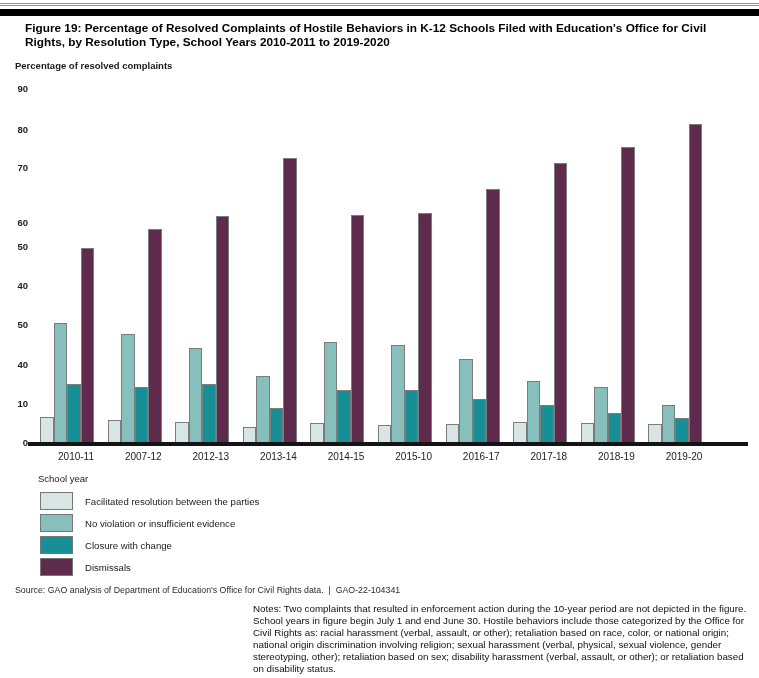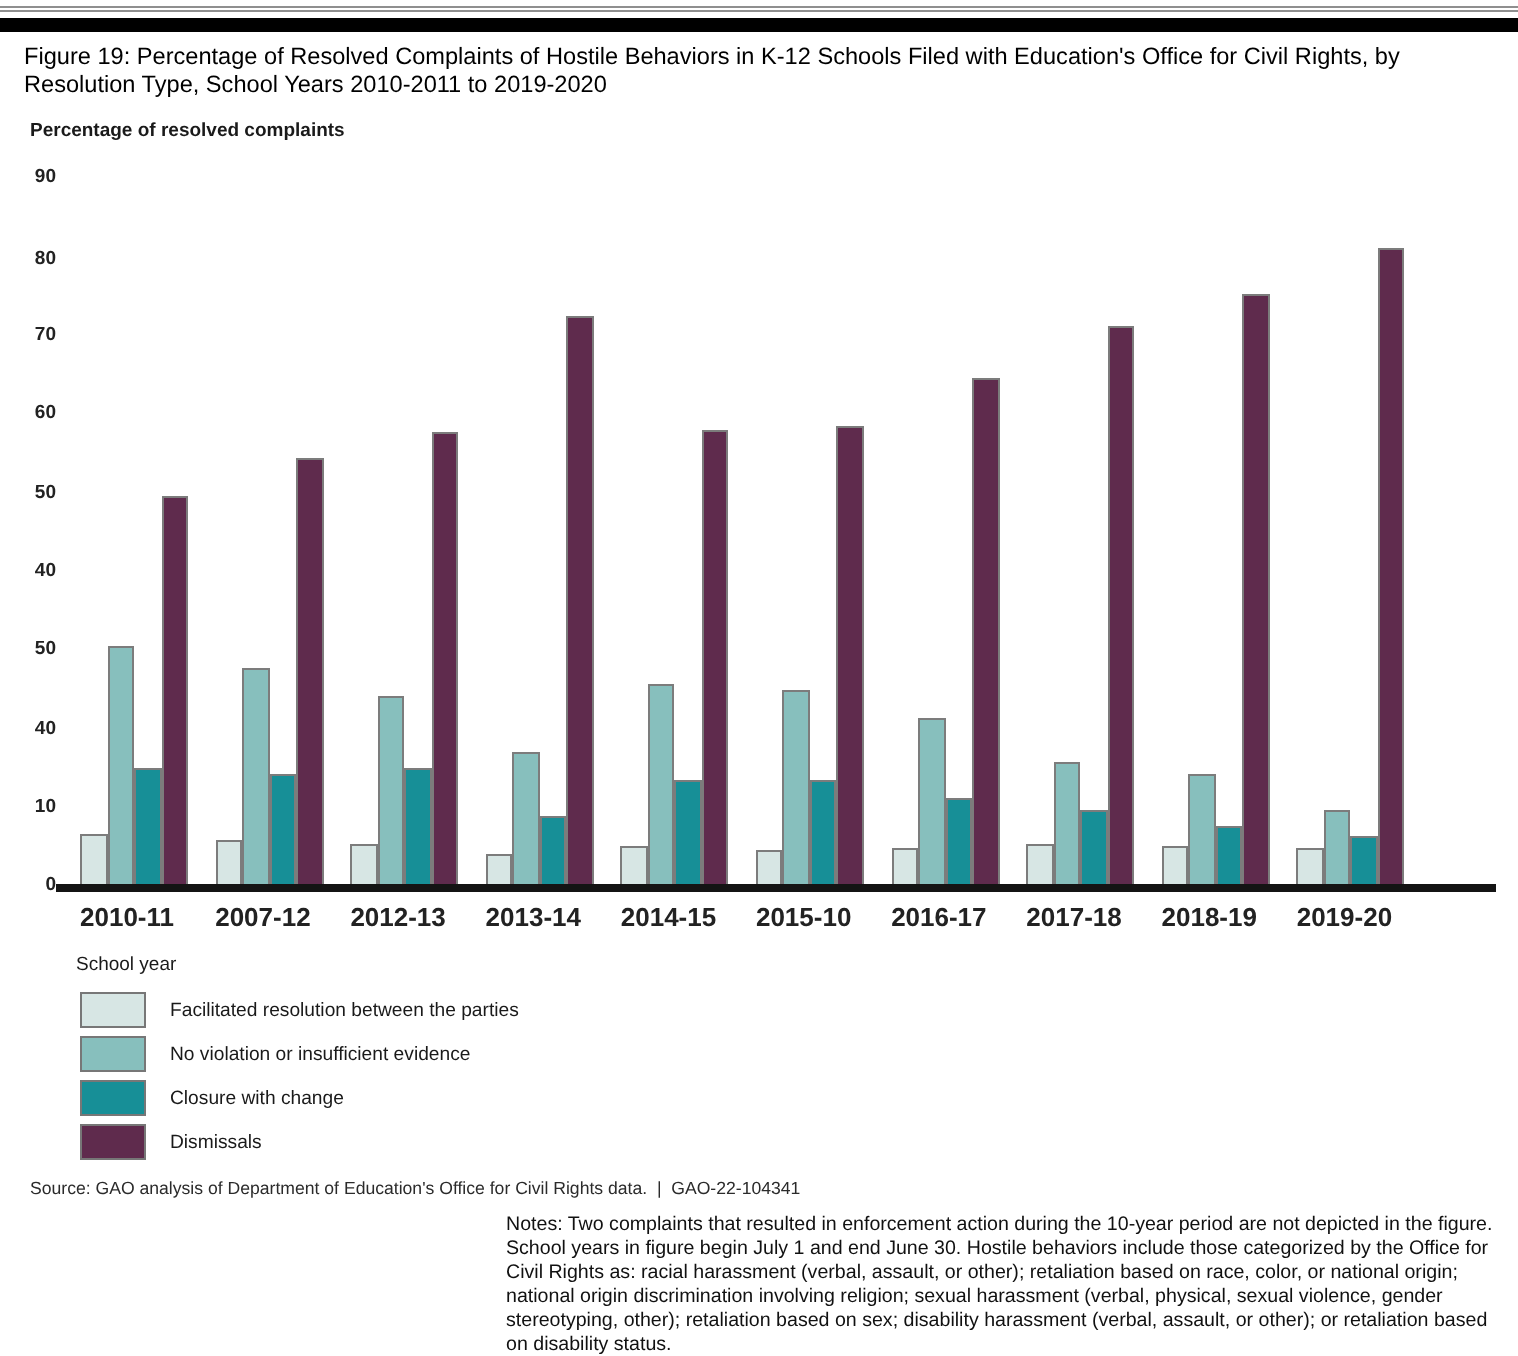--- a/index.html
+++ b/index.html
@@ -18,24 +18,24 @@
     border-bottom: 1px solid #8f8f8f;
     width: 759px;
   }
   .black-bar {
     margin-top: 3px;
     height: 7px;
     background: #000000;
     width: 759px;
   }
   .fig-title {
-    margin: 6px 14px 0 12px;
+    margin: 6px 14px 0 25px;
     font-size: 11.8px;
     line-height: 13.6px;
-    font-weight: normal;
+    font-weight: bold;
     color: #000000;
   }
   .y-axis-title {
     margin: 11px 0 0 15px;
     font-size: 9.5px;
     font-weight: bold;
     color: #1a1a1a;
   }
   .chart-area {
     position: relative;
@@ -80,24 +80,24 @@
   }
   .xlabels {
     display: flex;
     gap: 13.6px;
     padding-left: 5px;
     margin: 9px 11px 0 35px;
   }
   .xlabel {
     width: 54px;
     flex: none;
-    text-align: left;
+    text-align: right;
     white-space: nowrap;
-    font-size: 13px;
-    font-weight: bold;
+    font-size: 10px;
+    font-weight: normal;
     color: #222222;
   }
   .x-axis-title {
     margin: 11px 0 0 38px;
     font-size: 9.5px;
     font-weight: normal;
     color: #1a1a1a;
   }
   .legend {
     margin: 8px 0 0 40px;
@@ -143,21 +143,21 @@
 <div class="y-axis-title">Percentage of resolved complaints</div>
 
 <div class="chart-area">
   <div id="yticks">
       <div class="ytick" style="bottom: -6px;">0</div>
       <div class="ytick" style="bottom: 33.3333px;">10</div>
       <div class="ytick" style="bottom: 72.6667px;">40</div>
       <div class="ytick" style="bottom: 112px;">50</div>
       <div class="ytick" style="bottom: 151.333px;">40</div>
       <div class="ytick" style="bottom: 190.667px;">50</div>
-      <div class="ytick" style="bottom: 230px;">60</div>
+      <div class="ytick" style="bottom: 214px;">60</div>
       <div class="ytick" style="bottom: 269.333px;">70</div>
       <div class="ytick" style="bottom: 307px;">80</div>
       <div class="ytick" style="bottom: 348px;">90</div>
     </div>
   <div class="bars" id="bars">
       <div class="bar-group">
         <div class="bar" style="height: 25.6px; background: rgb(215, 230, 228);"></div>
         <div class="bar" style="height: 119.2px; background: rgb(135, 191, 189);"></div>
         <div class="bar" style="height: 57.8px; background: rgb(23, 143, 151);"></div>
         <div class="bar" style="height: 194.7px; background: rgb(95, 43, 77);"></div>

